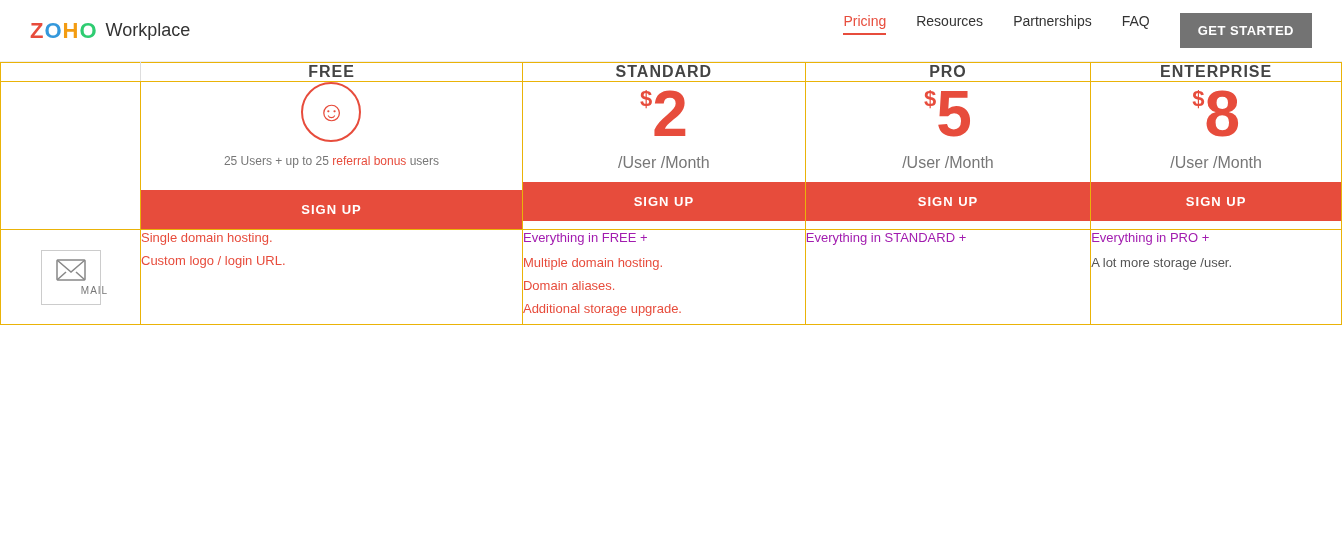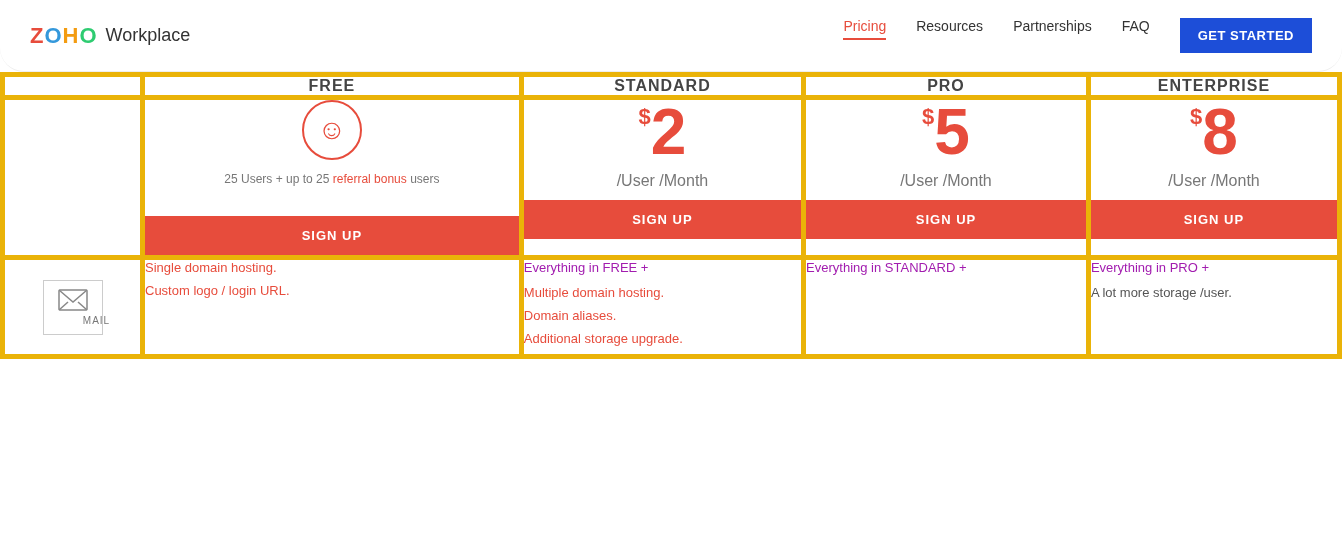--- a/index.html
+++ b/index.html
@@ -4,24 +4,23 @@
   <style>
     * { box-sizing: border-box; margin: 0; padding: 0; }
     body { font-family: Arial, sans-serif; background: #fff; color: #333; }
 
     
     .header {
       display: flex;
       align-items: center;
       justify-content: space-between;
       padding: 0 30px;
-      height: 72px;
+      height: 62px;
       border-bottom: 1px solid #eee;
       position: relative;
-      border-radius: 24px;
     }
     .logo {
       display: flex;
       align-items: center;
       gap: 8px;
     }
     .logo-zoho {
       font-size: 22px;
       font-weight: bold;
       letter-spacing: 1px;
@@ -45,42 +44,42 @@
       color: #333;
       cursor: pointer;
       text-decoration: none;
       padding-bottom: 4px;
     }
     .nav-item.active {
       color: #e74c3c;
       border-bottom: 2px solid #e74c3c;
     }
     .btn-get-started {
-      background: #1d4ed8;
+      background: #737373;
       color: #fff;
       border: none;
       padding: 10px 18px;
       font-size: 13px;
       font-weight: bold;
       cursor: pointer;
       letter-spacing: 0.5px;
     }
 
     
     .pricing-section {
       width: 100%;
       overflow-x: auto;
     }
     .pricing-table {
       width: 100%;
       border-collapse: collapse;
       min-width: 900px;
     }
     .pricing-table td, .pricing-table th {
-      border: 5px solid #eab308;
+      border: 1px solid #eab308;
       vertical-align: top;
       padding: 0;
     }
     .pricing-table td:first-child {
       width: 140px;
       vertical-align: middle;
     }
 
     
     .col-header {
@@ -130,21 +129,21 @@
       display: flex;
       align-items: center;
       justify-content: center;
       margin: 0 auto 12px auto;
       font-size: 28px;
       color: #e74c3c;
     }
     .free-users-text {
       font-size: 12px;
       color: #777;
-      margin-bottom: 20px;
+      margin-bottom: 12px;
     }
     .free-users-link {
       color: #e74c3c;
       text-decoration: none;
     }
     .btn-signup {
       background: #e74c3c;
       color: #fff;
       border: none;
       padding: 12px 30px;

